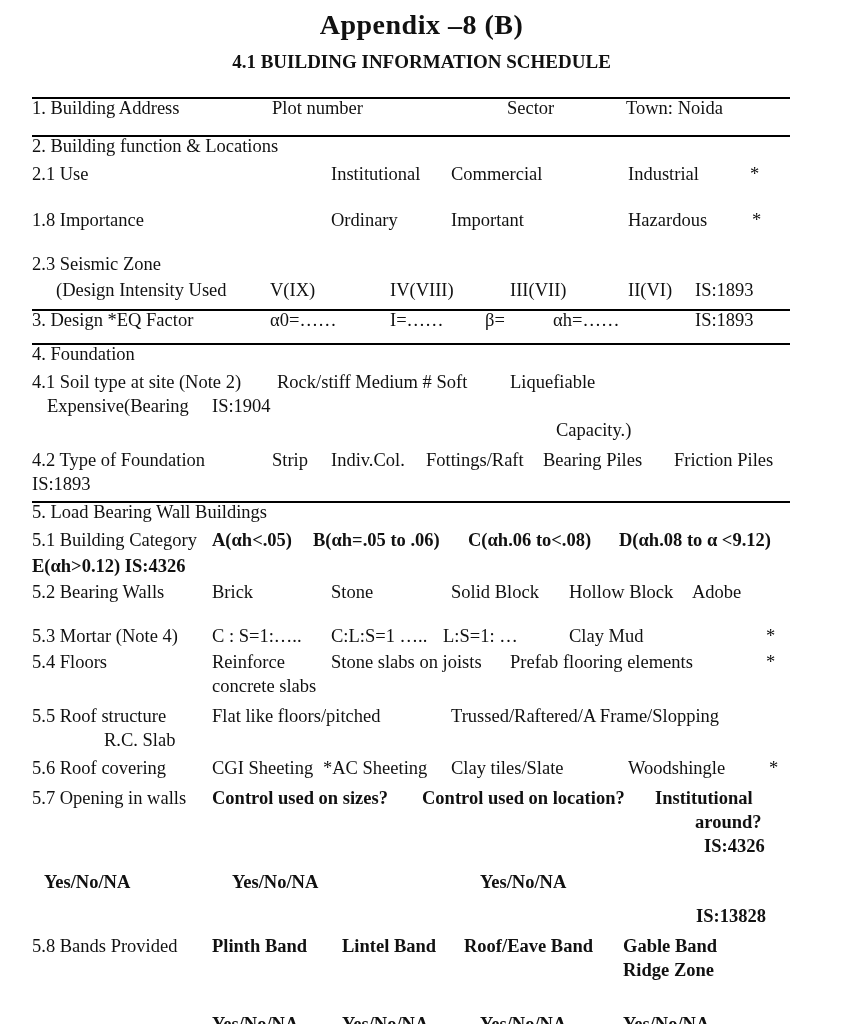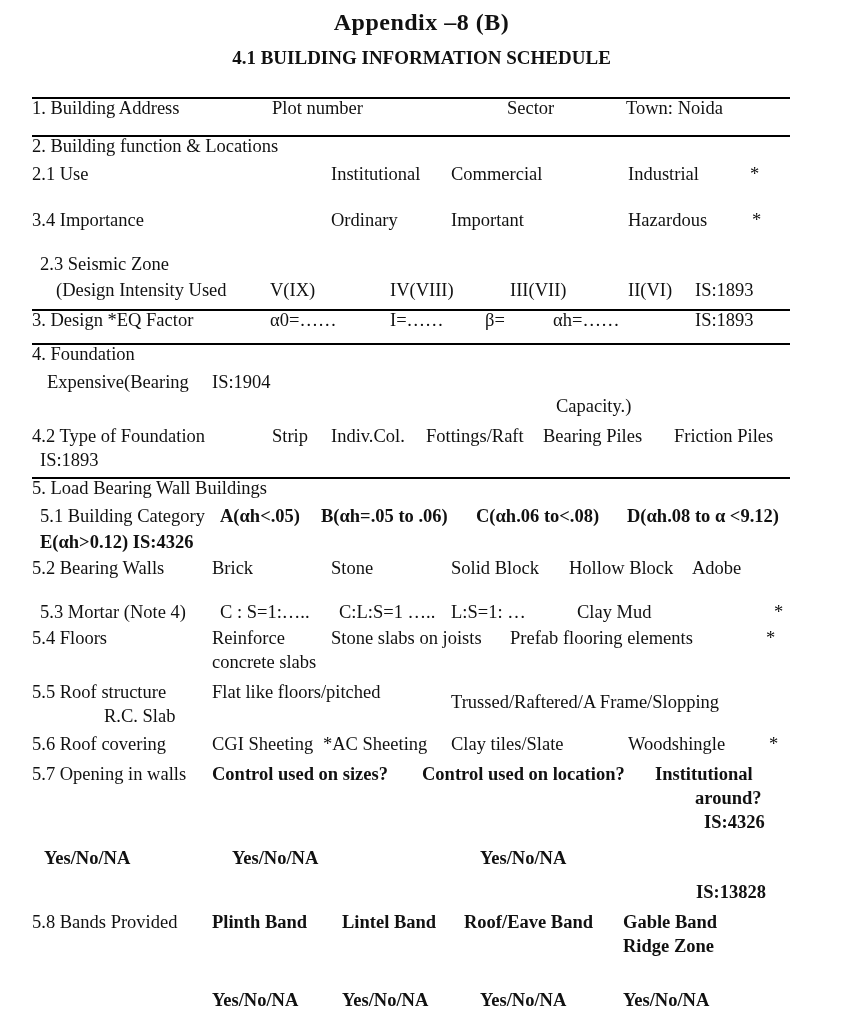--- a/index.html
+++ b/index.html
@@ -17,21 +17,21 @@
   }
   .page {
     position: relative;
     width: 843px;
     height: 1024px;
   }
 
   
   .appendix-title {
     text-align: center;
-    font-size: 24px;
+    font-size: 28px;
     font-weight: bold;
     letter-spacing: 0.5px;
     margin: 9px 0 0 0;
     line-height: 1.15;
   }
   .schedule-title {
     text-align: center;
     font-size: 19px;
     font-weight: bold;
     margin: 10px 0 0 0;
@@ -65,21 +65,21 @@
     line-height: 1.0;
     white-space: nowrap;
   }
   .cell {
     position: absolute;
     top: 0;
     white-space: nowrap;
   }
   .b { font-weight: bold; }
   .h24 { height: 24px; }
-  .h26 { height: 26px; margin-left: 8px; }
+  .h26 { height: 26px; }
   .h28 { height: 28px; }
   .h30 { height: 30px; }
   .h34 { height: 34px; }
   .h36 { height: 36px; }
   .h44 { height: 44px; }
   .h46 { height: 46px; }
   .h54 { height: 54px; }
 
   .pad-t4 { padding-top: 4px; }
   .pad-t6 { padding-top: 6px; }
@@ -112,21 +112,21 @@
         <span class="cell" style="left:0px;">2. Building function &amp; Locations</span>
       </div>
       <div class="row h46">
         <span class="cell" style="left:0px;">2.1 Use</span>
         <span class="cell" style="left:299px;">Institutional</span>
         <span class="cell" style="left:419px;">Commercial</span>
         <span class="cell" style="left:596px;">Industrial</span>
         <span class="cell" style="left:718px;">*</span>
       </div>
       <div class="row h44">
-        <span class="cell" style="left:0px;">3.4 Importance</span>
+        <span class="cell" style="left:0px;">1.8 Importance</span>
         <span class="cell" style="left:299px;">Ordinary</span>
         <span class="cell" style="left:419px;">Important</span>
         <span class="cell" style="left:596px;">Hazardous</span>
         <span class="cell" style="left:720px;">*</span>
       </div>
       <div class="row h26">
         <span class="cell" style="left:0px;">2.3 Seismic Zone</span>
       </div>
       <div class="row h28">
         <span class="cell" style="left:24px;">(Design Intensity Used</span>
@@ -151,20 +151,25 @@
       </div>
     </div>
 
     <div class="rule"></div>
 
     <div class="sect">
       <div class="row h24 pad-t4">
         <span class="cell" style="left:0px;">4. Foundation</span>
       </div>
       <div class="row h24">
+        <span class="cell" style="left:0px;">4.1 Soil type at site (Note 2)</span>
+        <span class="cell" style="left:245px;">Rock/stiff Medium # Soft</span>
+        <span class="cell" style="left:478px;">Liquefiable</span>
+      </div>
+      <div class="row h24">
         <span class="cell" style="left:15px;">Expensive(Bearing</span>
         <span class="cell" style="left:180px;">IS:1904</span>
       </div>
       <div class="row h30">
         <span class="cell" style="left:524px;">Capacity.)</span>
       </div>
       <div class="row h24">
         <span class="cell" style="left:0px;">4.2 Type of Foundation</span>
         <span class="cell" style="left:240px;">Strip</span>
         <span class="cell" style="left:299px;">Indiv.Col.</span>
@@ -221,21 +226,21 @@
         <span class="cell" style="left:478px;">Prefab flooring elements</span>
         <span class="cell" style="left:734px;">*</span>
       </div>
       <div class="row h30">
         <span class="cell" style="left:180px;">concrete slabs</span>
       </div>
 
       <div class="row h24">
         <span class="cell" style="left:0px;">5.5 Roof structure</span>
         <span class="cell" style="left:180px;">Flat like floors/pitched</span>
-        <span class="cell" style="left:419px;margin-top:10px;">Trussed/Raftered/A Frame/Slopping</span>
+        <span class="cell" style="left:419px;">Trussed/Raftered/A Frame/Slopping</span>
       </div>
       <div class="row h28">
         <span class="cell" style="left:72px;">R.C. Slab</span>
       </div>
 
       <div class="row h30">
         <span class="cell" style="left:0px;">5.6 Roof covering</span>
         <span class="cell" style="left:180px;">CGI Sheeting</span>
         <span class="cell" style="left:291px;">*AC Sheeting</span>
         <span class="cell" style="left:419px;">Clay tiles/Slate</span>

